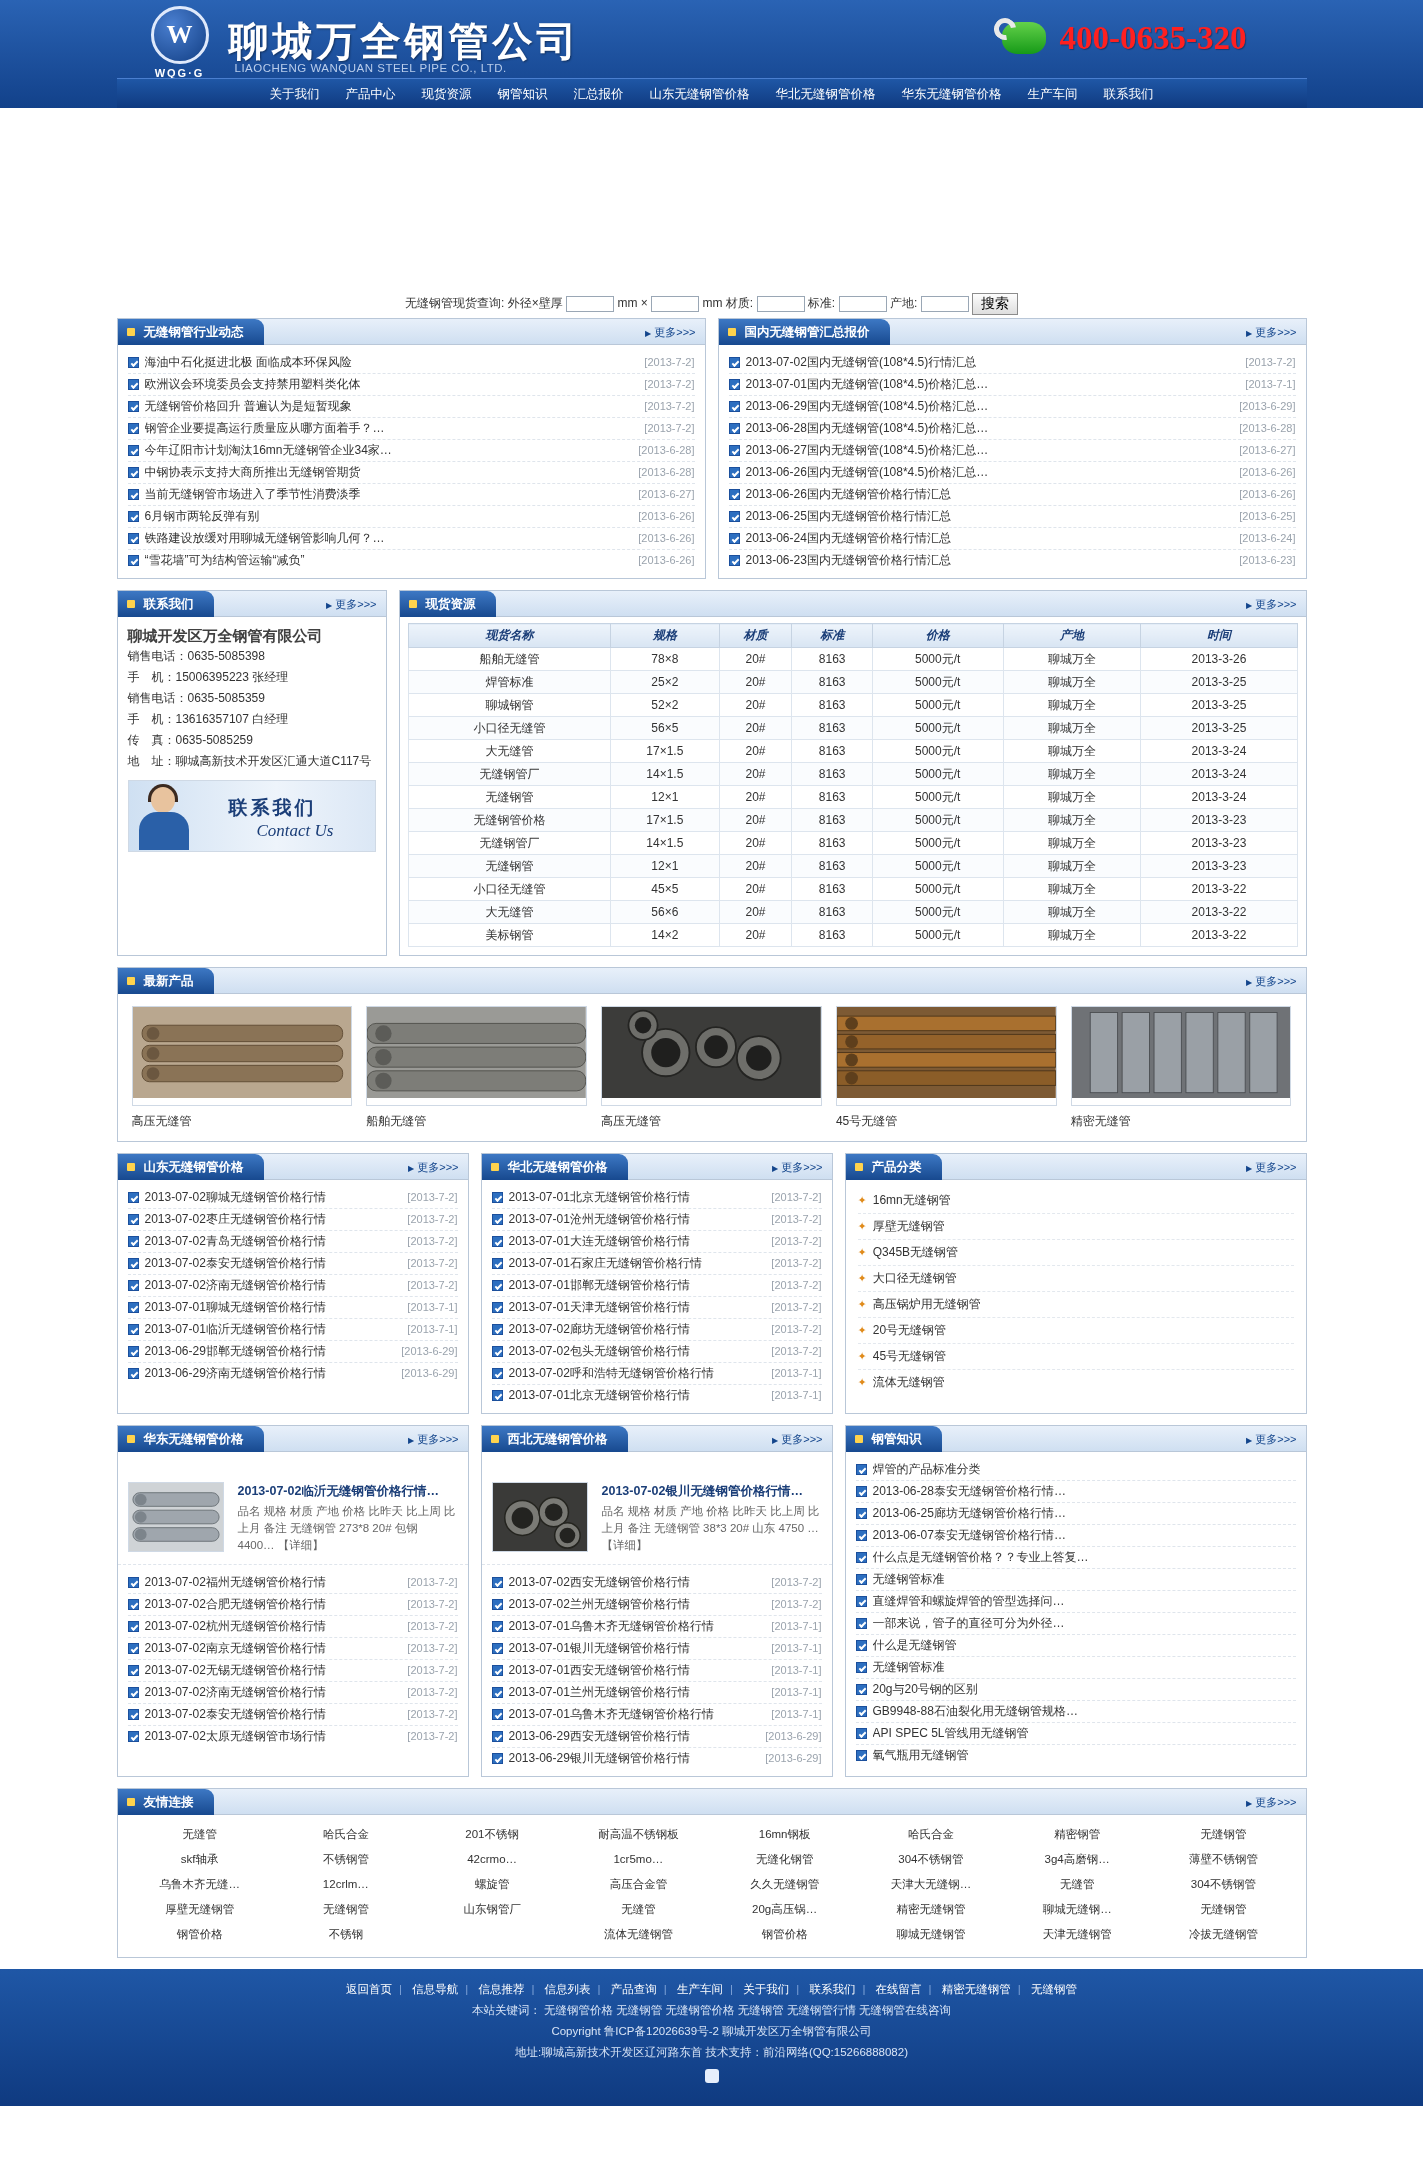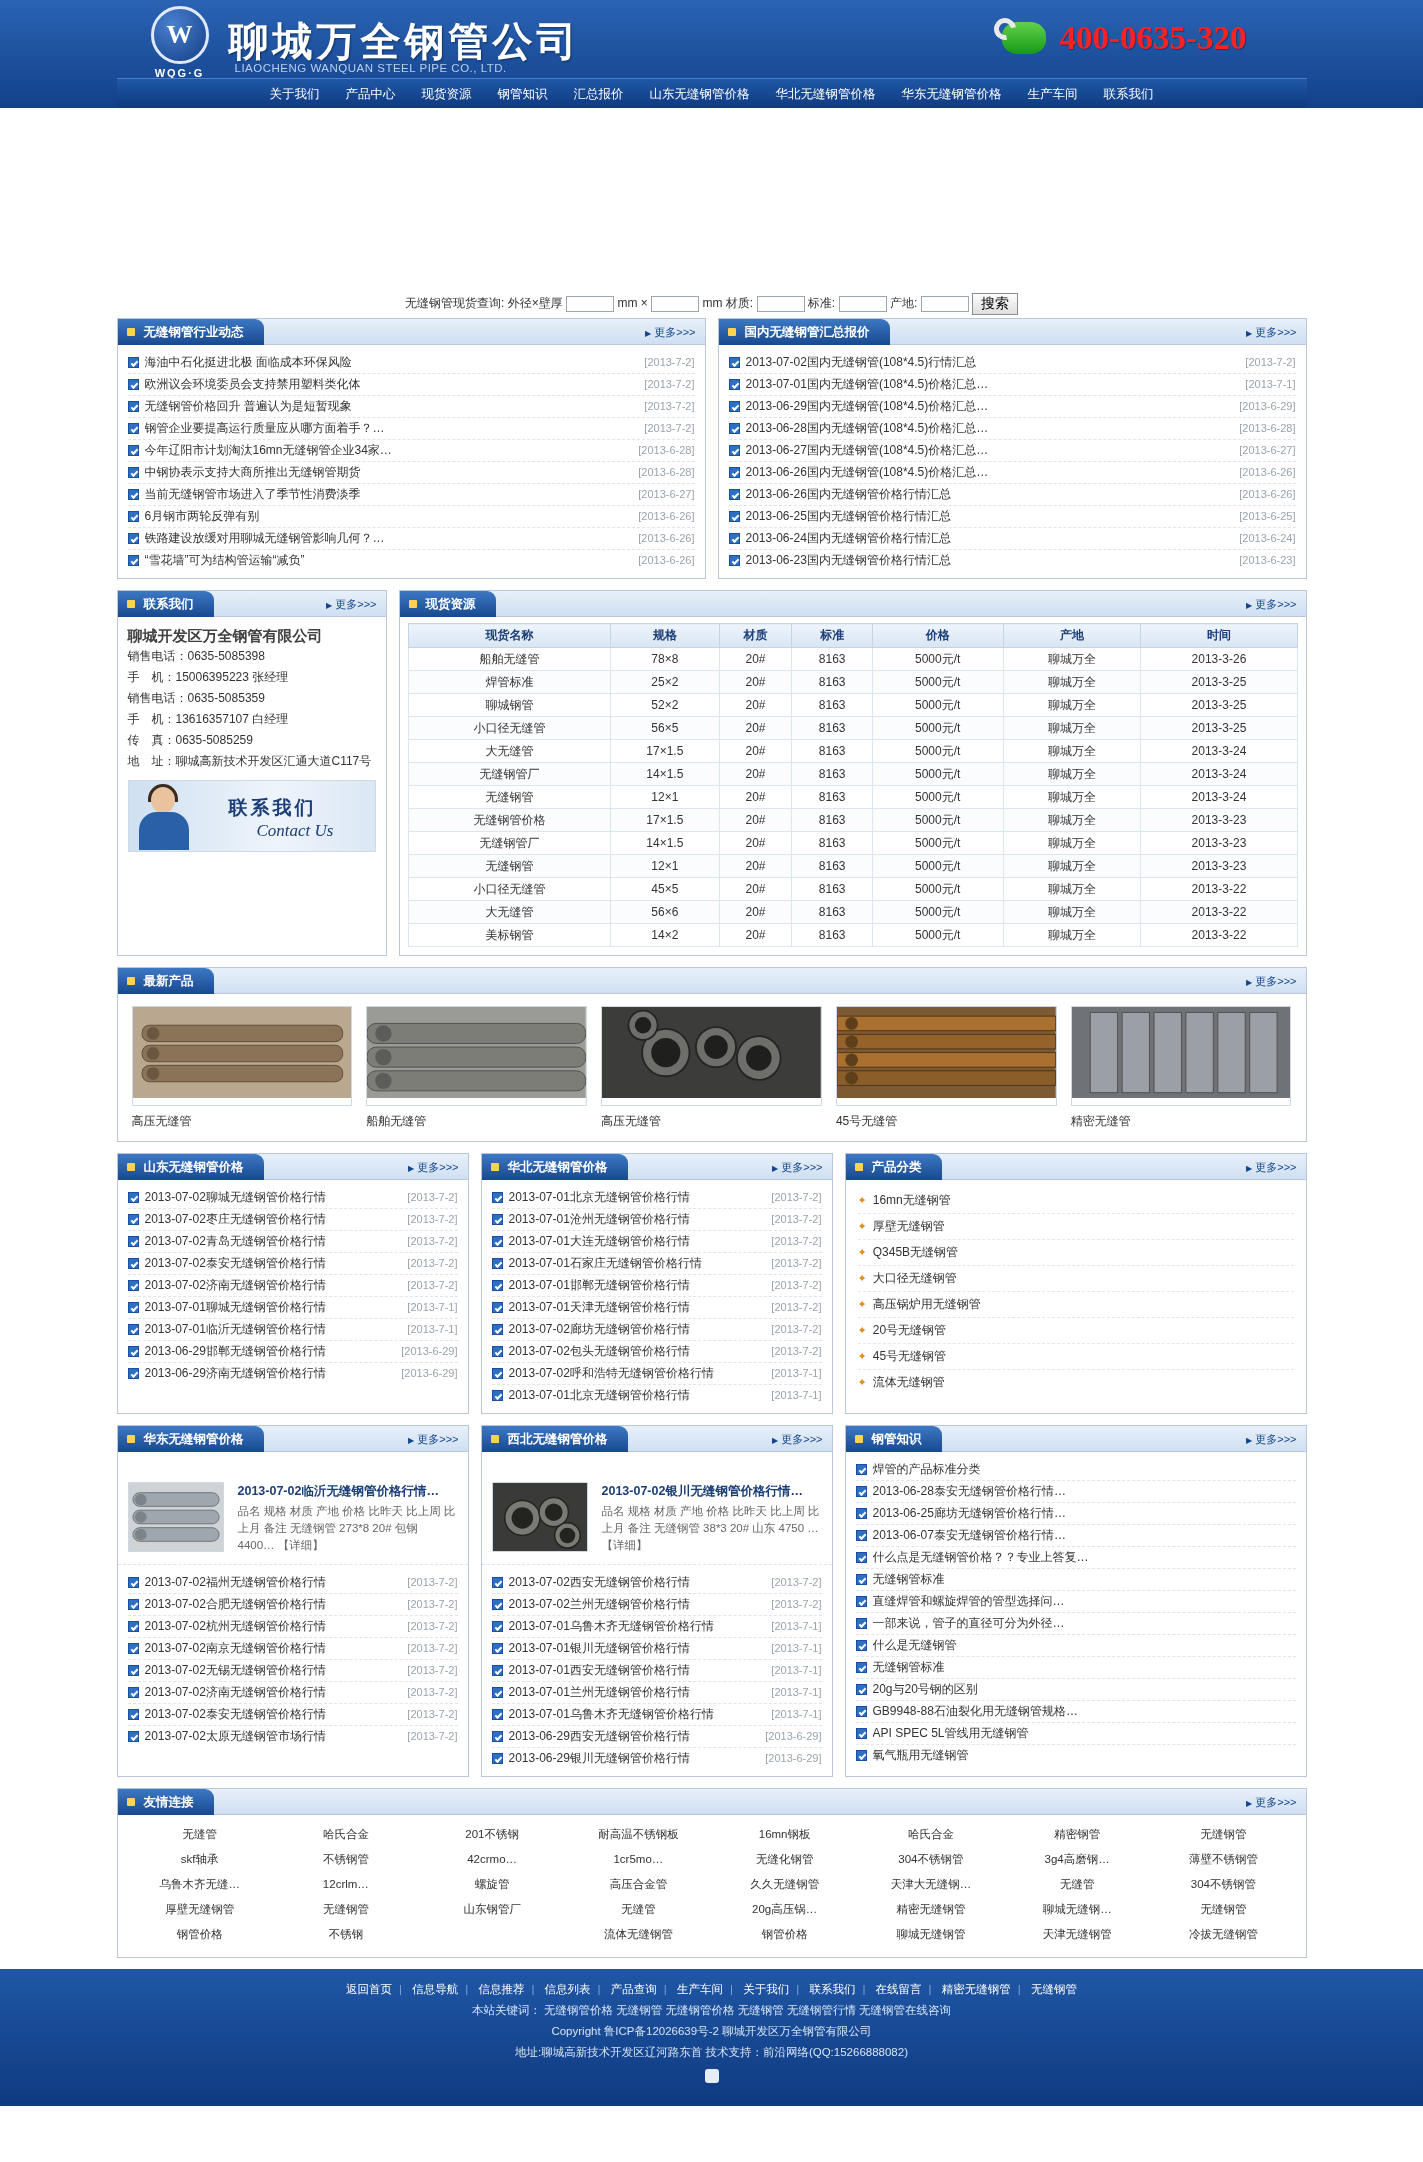--- a/index.html
+++ b/index.html
@@ -154,21 +154,21 @@
   .contact-img .person .body2 {
     position:absolute; left:4px; top:27px; width:50px;height:38px;border-radius:18px 18px 0 0;background:#2a60a8;
   }
   .contact-img .cn { position:absolute; left:100px; top:14px; font-size:19px; font-weight:bold; color:#1b3e78; letter-spacing:3px;}
   .contact-img .en { position:absolute; left:128px; top:40px; font-size:17px; font-style:italic; color:#1b3e78; font-family:"Liberation Serif",serif;}
 
   
   table.stock { width:100%; border-collapse:collapse; font-size:12px; }
   table.stock th {
     background:linear-gradient(#eef4fb,#d8e5f3); color:#1b3e78; font-weight:bold;
-    border:1px solid #c6d3e2; height:24px;
+    border:1px solid #c6d3e2; height:24px;font-style:italic;
   }
   table.stock td {
     border:1px solid #dde5ee; text-align:center; height:23px; color:#333;
   }
   table.stock tr:nth-child(even) td { background:#fafcfe; }
 
   
   .prod-row { display:flex; gap:14px; padding:12px 14px 8px; }
   .prod { width:1px; flex:1 1 0; text-align:left; }
   .prod .ph {

